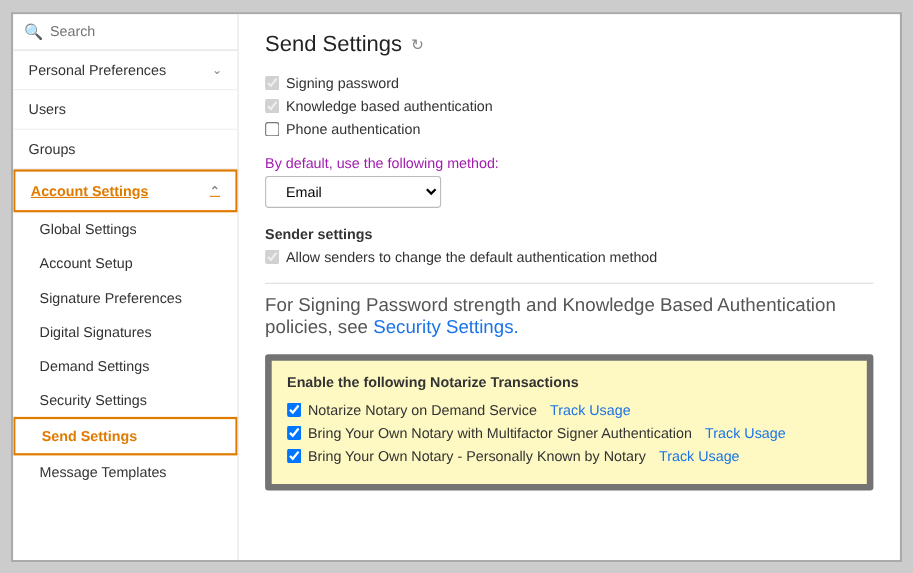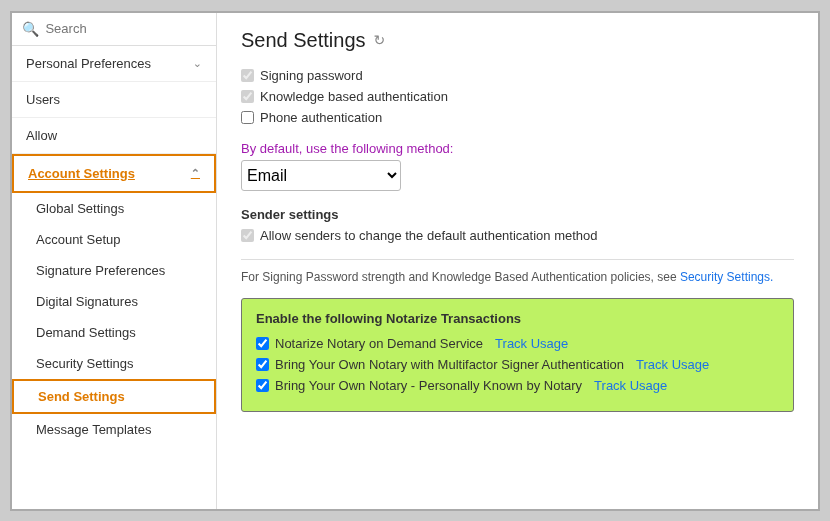--- a/index.html
+++ b/index.html
@@ -108,46 +108,46 @@
       align-items: center;
       gap: 6px;
       margin-bottom: 6px;
       font-size: 13px;
       color: #333;
     }
     .checkbox-row input[type="checkbox"] { cursor: pointer; }
     .label-text { font-size: 13px; color: #a21caf; margin-bottom: 4px; margin-top: 12px; }
     .select-wrap { margin-top: 4px; margin-bottom: 12px; }
     select {
-      padding: 5px 1px;
-      font-size: 16px;
+      padding: 5px 14px;
+      font-size: 13px;
       border: 1px solid #bbb;
       border-radius: 3px;
       background: #fff;
       cursor: pointer;
       min-width: 160px;
     }
     .sender-settings-label {
       font-size: 13px;
       font-weight: bold;
       color: #333;
       margin-bottom: 6px;
     }
     .security-note {
-      font-size: 12px;
+      font-size: 17px;
       color: #555;
       margin: 10px 0 14px 0;
     }
     .security-note a {
       color: #1a73e8;
       text-decoration: none;
     }
     .notarize-box {
-      background: #bef264;
-      border: 1px solid #737373;
+      background: #fef9c3;
+      border: 6px solid #737373;
       border-radius: 3px;
       padding: 12px 14px;
       margin-bottom: 4px;
     }
     .notarize-title {
       font-size: 13px;
       font-weight: bold;
       color: #333;
       margin-bottom: 10px;
     }
@@ -184,21 +184,21 @@
     <div class="nav-item">
       <span>Personal Preferences</span>
       <span class="chevron">⌄</span>
     </div>
 
     <div class="nav-item">
       <span>Users</span>
     </div>
 
     <div class="nav-item">
-      <span>Allow</span>
+      <span>Groups</span>
     </div>
 
     <div class="nav-item active">
       <span>Account Settings</span>
       <span class="chevron">⌃</span>
     </div>
 
     <div class="nav-sub-item">
       <span>Global Settings</span>
     </div>

